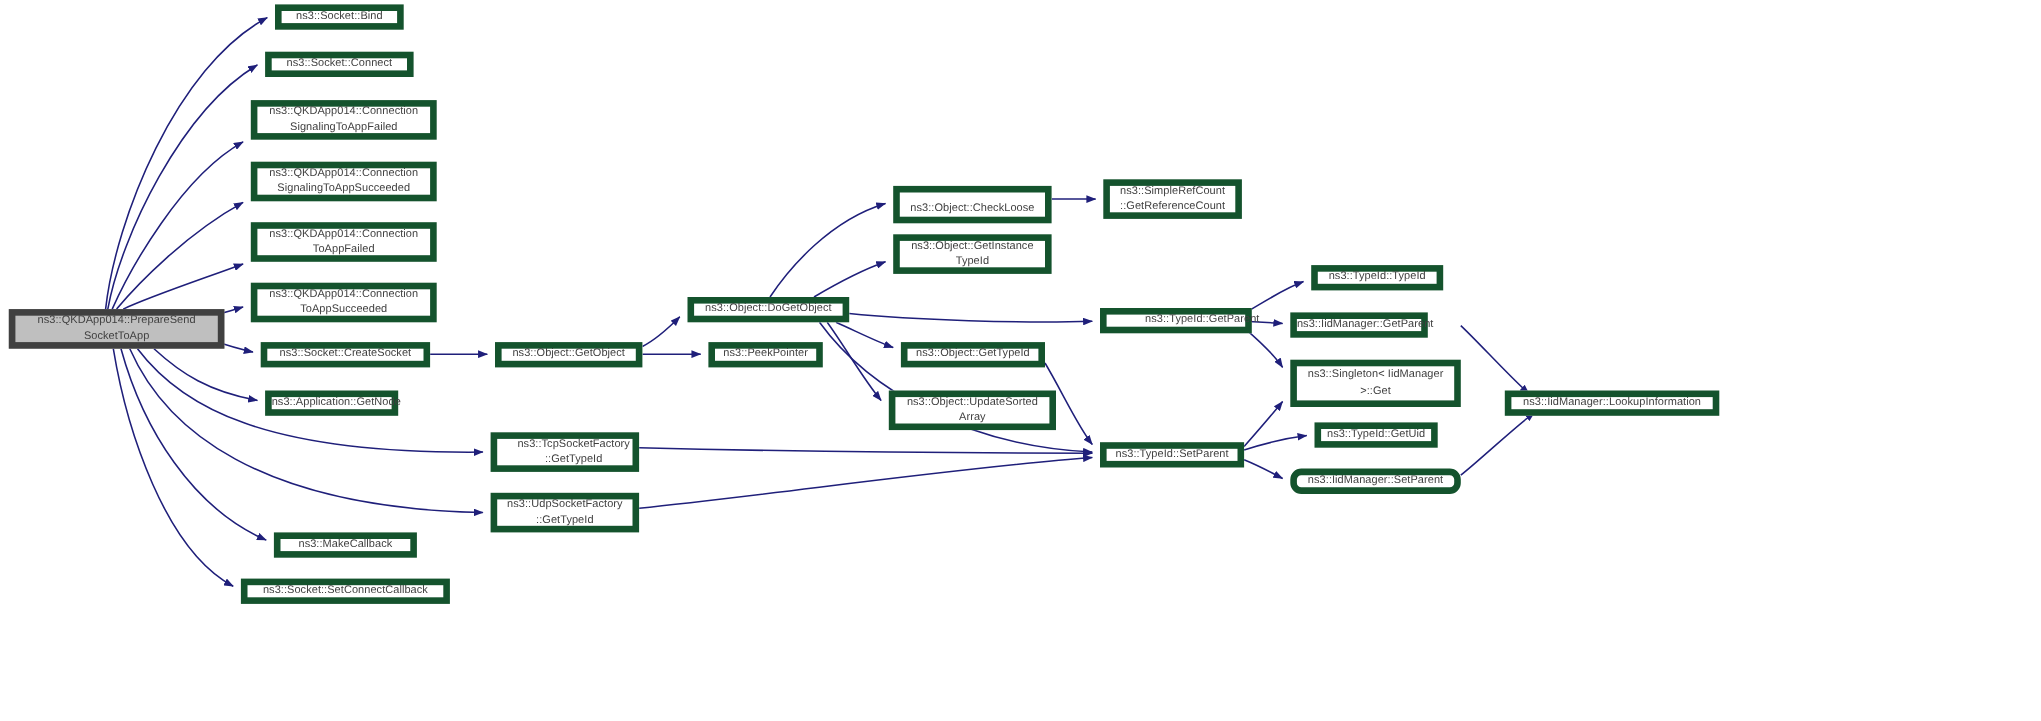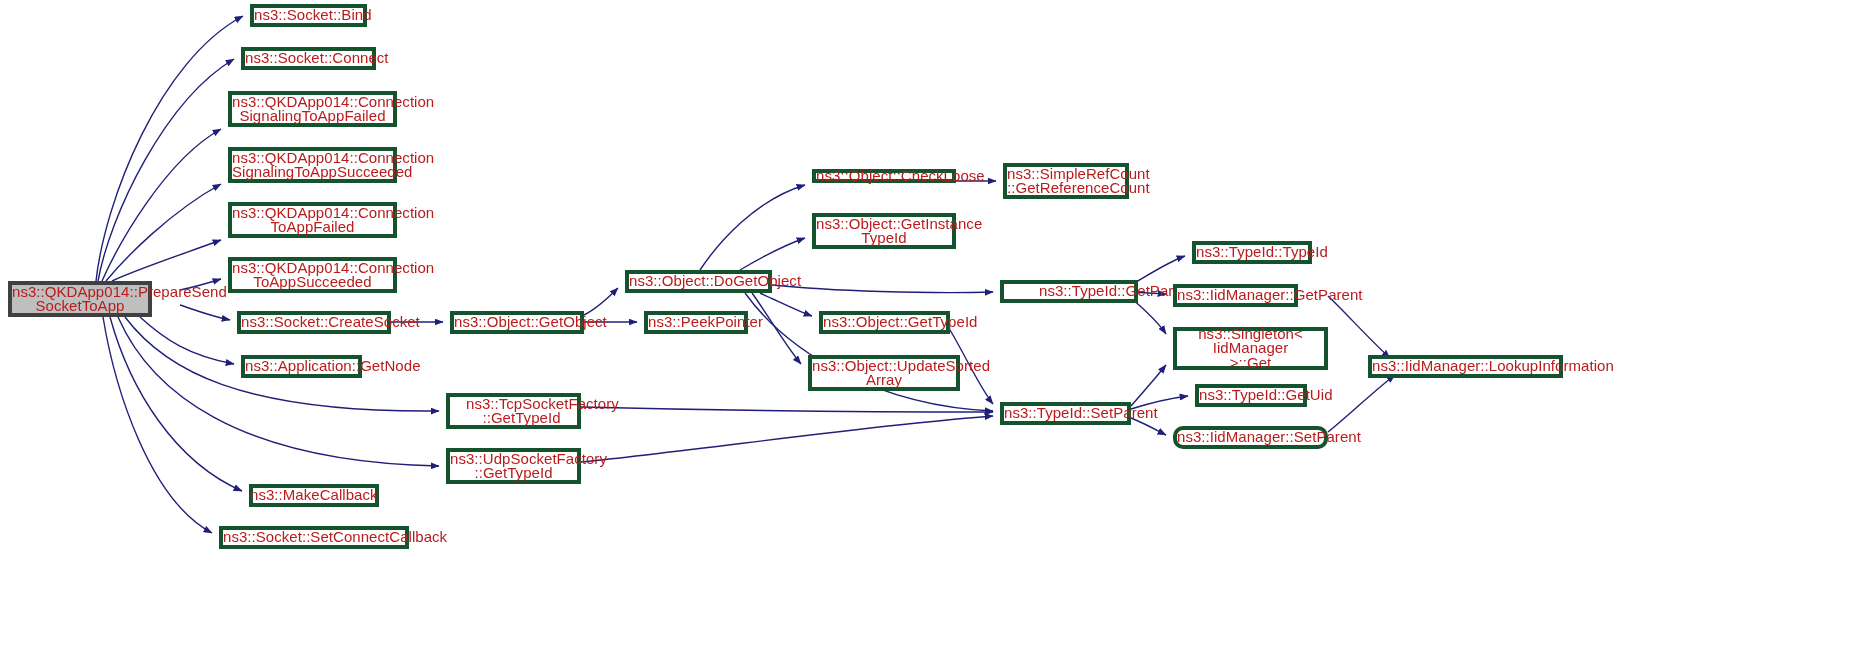--- a/index.html
+++ b/index.html
@@ -19,24 +19,24 @@
     position: absolute;
     left: 0;
     top: 0;
     width: 1855px;
     height: 655px;
     pointer-events: none;
   }
   .node {
     position: absolute;
     box-sizing: border-box;
-    border: 4px solid #14532d;
+    border: 6px solid #14532d;
     background: #ffffff;
-    color: #b91c1c;
-    font-size: 15px;
+    color: #404040;
+    font-size: 10px;
     line-height: 14.5px;
     display: flex;
     align-items: center;
     justify-content: center;
     text-align: center;
     white-space: pre-line;
     letter-spacing: 0.05px;
   }
   .node.root {
     background: #bfbfbf;
@@ -90,21 +90,21 @@
         <path d="M 1131,298 C 1145,310 1160,325 1166,334" fill="none" stroke="#1f1f7a" stroke-width="1.4" marker-end="url(#arrow)"></path>
         <path d="M 1131,406 C 1145,390 1158,375 1166,365" fill="none" stroke="#1f1f7a" stroke-width="1.4" marker-end="url(#arrow)"></path>
         <path d="M 1131,409 C 1150,403 1172,398 1188,396" fill="none" stroke="#1f1f7a" stroke-width="1.4" marker-end="url(#arrow)"></path>
         <path d="M 1131,418 C 1148,425 1160,432 1166,435" fill="none" stroke="#1f1f7a" stroke-width="1.4" marker-end="url(#arrow)"></path>
         <path d="M 1328,296 C 1345,312 1370,340 1390,358" fill="none" stroke="#1f1f7a" stroke-width="1.4" marker-end="url(#arrow)"></path>
         <path d="M 1328,432 C 1348,416 1375,390 1395,375" fill="none" stroke="#1f1f7a" stroke-width="1.4" marker-end="url(#arrow)"></path>
       </g>
   </svg>
 
   <div id="node-layer">
-      <div class="node root" style="left: 8px; top: 281px; width: 144px; height: 36px;"><span class="node-label">ns3::QKDApp014::PrepareSend
+      <div class="node root" style="left: 8px; top: 281px; width: 196px; height: 36px;"><span class="node-label">ns3::QKDApp014::PrepareSend
 SocketToApp</span></div>
       <div class="node" style="left: 250px; top: 4px; width: 117px; height: 23px;"><span class="node-label">ns3::Socket::Bind</span></div>
       <div class="node" style="left: 241px; top: 47px; width: 135px; height: 23px;"><span class="node-label">ns3::Socket::Connect</span></div>
       <div class="node" style="left: 228px; top: 91px; width: 169px; height: 36px;"><span class="node-label">ns3::QKDApp014::Connection
 SignalingToAppFailed</span></div>
       <div class="node" style="left: 228px; top: 147px; width: 169px; height: 36px;"><span class="node-label">ns3::QKDApp014::Connection
 SignalingToAppSucceeded</span></div>
       <div class="node" style="left: 228px; top: 202px; width: 169px; height: 36px;"><span class="node-label">ns3::QKDApp014::Connection
 ToAppFailed</span></div>
       <div class="node" style="left: 228px; top: 257px; width: 169px; height: 36px;"><span class="node-label">ns3::QKDApp014::Connection
@@ -113,21 +113,21 @@
       <div class="node" style="left: 241px; top: 355px; width: 121px; height: 23px;"><span class="node-label">ns3::Application::GetNode</span></div>
       <div class="node" style="left: 249px; top: 484px; width: 130px; height: 23px; justify-content: flex-end;"><span class="node-label">ns3::MakeCallback</span></div>
       <div class="node" style="left: 219px; top: 526px; width: 190px; height: 23px;"><span class="node-label">ns3::Socket::SetConnectCallback</span></div>
       <div class="node" style="left: 446px; top: 393px; width: 135px; height: 36px; padding-left: 16px;"><span class="node-label">ns3::TcpSocketFactory
 ::GetTypeId</span></div>
       <div class="node" style="left: 446px; top: 448px; width: 135px; height: 36px;"><span class="node-label">ns3::UdpSocketFactory
 ::GetTypeId</span></div>
       <div class="node" style="left: 450px; top: 311px; width: 134px; height: 23px;"><span class="node-label">ns3::Object::GetObject</span></div>
       <div class="node" style="left: 625px; top: 270px; width: 147px; height: 23px;"><span class="node-label">ns3::Object::DoGetObject</span></div>
       <div class="node" style="left: 644px; top: 311px; width: 104px; height: 23px;"><span class="node-label">ns3::PeekPointer</span></div>
-      <div class="node" style="left: 812px; top: 169px; width: 144px; height: 14px;"><span class="node-label">ns3::Object::CheckLoose</span></div>
+      <div class="node" style="left: 812px; top: 169px; width: 144px; height: 34px; align-items: flex-end;"><span class="node-label">ns3::Object::CheckLoose</span></div>
       <div class="node" style="left: 812px; top: 213px; width: 144px; height: 36px;"><span class="node-label">ns3::Object::GetInstance
 TypeId</span></div>
       <div class="node" style="left: 819px; top: 311px; width: 131px; height: 23px;"><span class="node-label">ns3::Object::GetTypeId</span></div>
       <div class="node" style="left: 808px; top: 355px; width: 152px; height: 36px;"><span class="node-label">ns3::Object::UpdateSorted
 Array</span></div>
       <div class="node" style="left: 1003px; top: 163px; width: 126px; height: 36px;"><span class="node-label">ns3::SimpleRefCount
 ::GetReferenceCount</span></div>
       <div class="node" style="left: 1000px; top: 280px; width: 138px; height: 23px; padding-left: 35px;"><span class="node-label">ns3::TypeId::GetParent</span></div>
       <div class="node" style="left: 1000px; top: 402px; width: 131px; height: 23px;"><span class="node-label">ns3::TypeId::SetParent</span></div>
       <div class="node" style="left: 1192px; top: 241px; width: 120px; height: 23px;"><span class="node-label">ns3::TypeId::TypeId</span></div>

